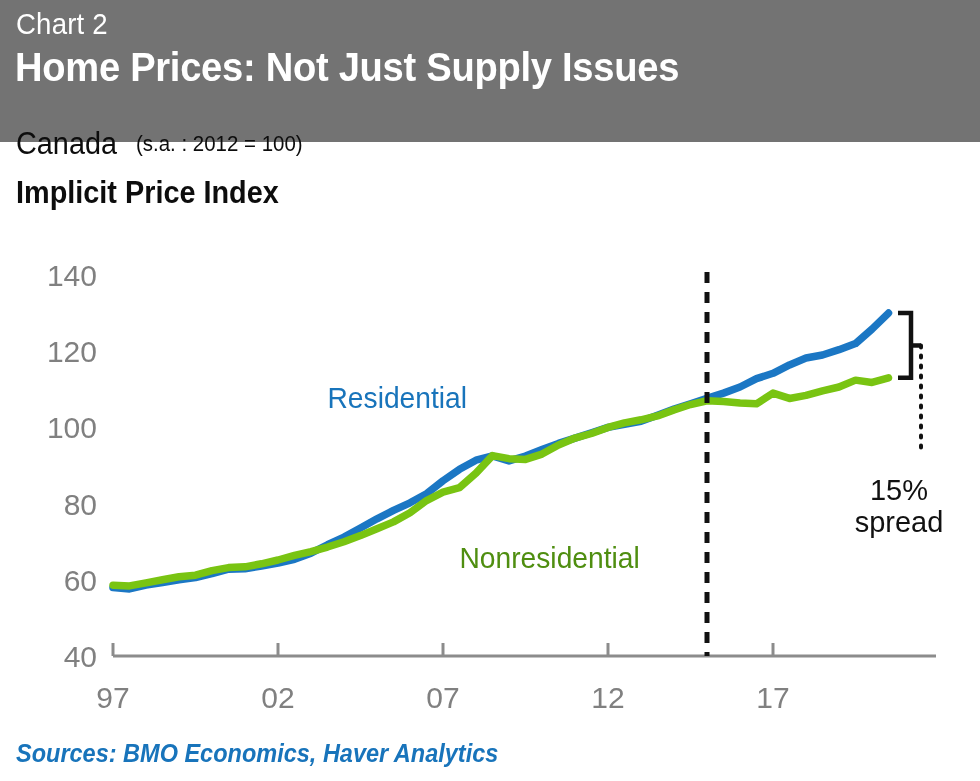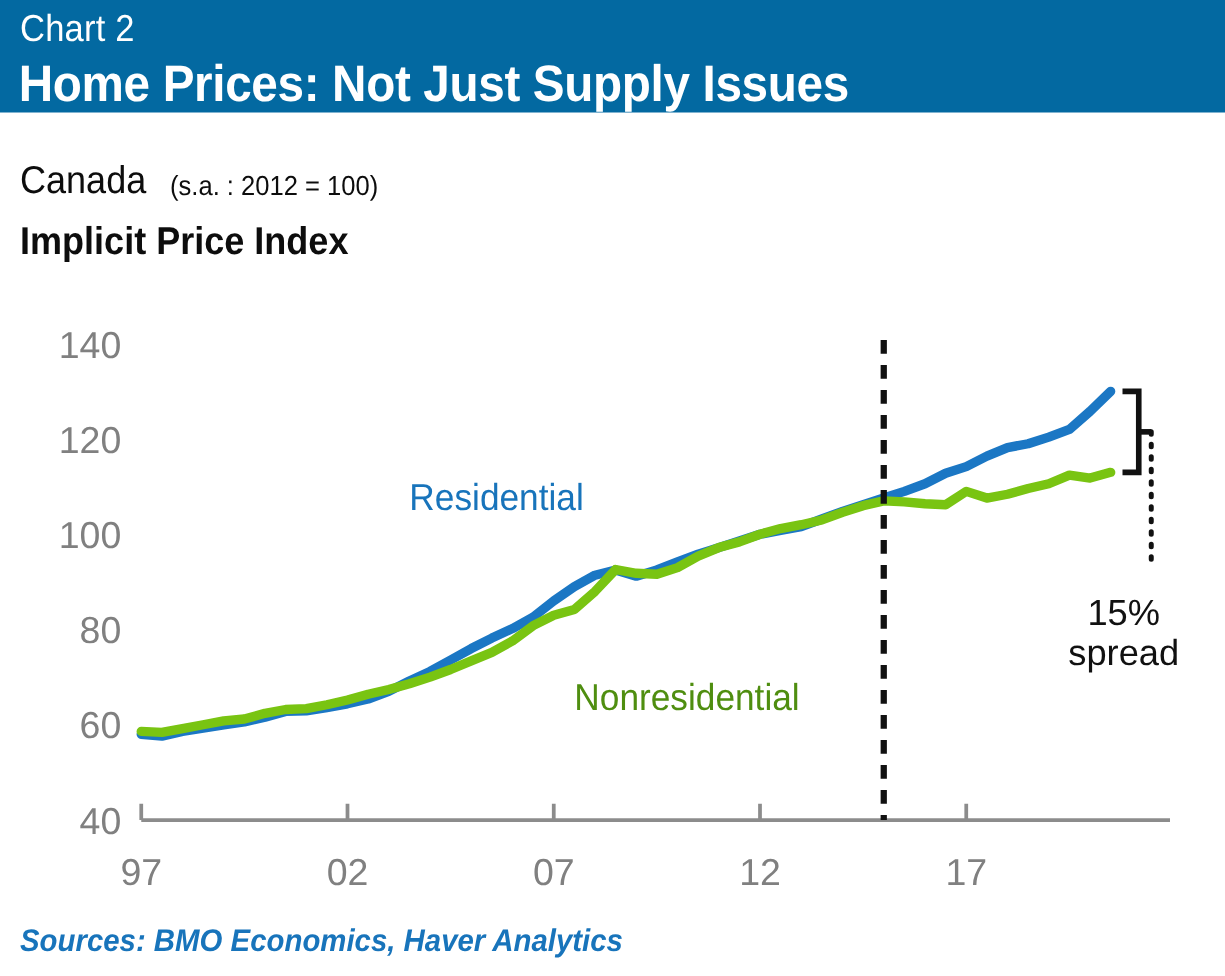--- a/index.html
+++ b/index.html
@@ -7,22 +7,22 @@
     width:980px;height:781px;
     background:#ffffff;
     font-family:"Liberation Sans", sans-serif;
     overflow:hidden;
     position:relative;
   }
   #page{position:relative;width:980px;height:781px;}
 
   
   .header-band{
-    position:absolute;left:0;top:0;width:980px;height:90px;
-    background:#0369a1;
+    position:absolute;left:0;top:0;width:980px;height:142px;
+    background:#737373;
   }
   .chart-label{
     position:absolute;left:16px;top:7px;
     color:#ffffff;
     font-size:30px;
     font-weight:400;
     letter-spacing:.2px;
     font-family:"Liberation Sans Narrow","Liberation Sans",sans-serif;
     transform:scaleX(.92);transform-origin:left top;
   }
@@ -33,21 +33,21 @@
     font-weight:700;
     letter-spacing:-.3px;
     font-family:"Liberation Sans Narrow","Liberation Sans",sans-serif;
     transform:scaleX(.93);transform-origin:left top;
     white-space:nowrap;
   }
 
   
   .subtitle-row{
     position:absolute;left:16px;top:126px;
-    display:flex;align-items:flex-end;gap:11px;
+    display:flex;align-items:center;gap:11px;
     white-space:nowrap;
   }
   .subtitle-main{
     color:#0d0d0d;font-size:31px;font-weight:400;
     font-family:"Liberation Sans Narrow","Liberation Sans",sans-serif;
     transform:scaleX(.93);transform-origin:left bottom;
   }
   .subtitle-note{
     color:#0d0d0d;font-size:22px;font-weight:400;
     font-family:"Liberation Sans Narrow","Liberation Sans",sans-serif;

